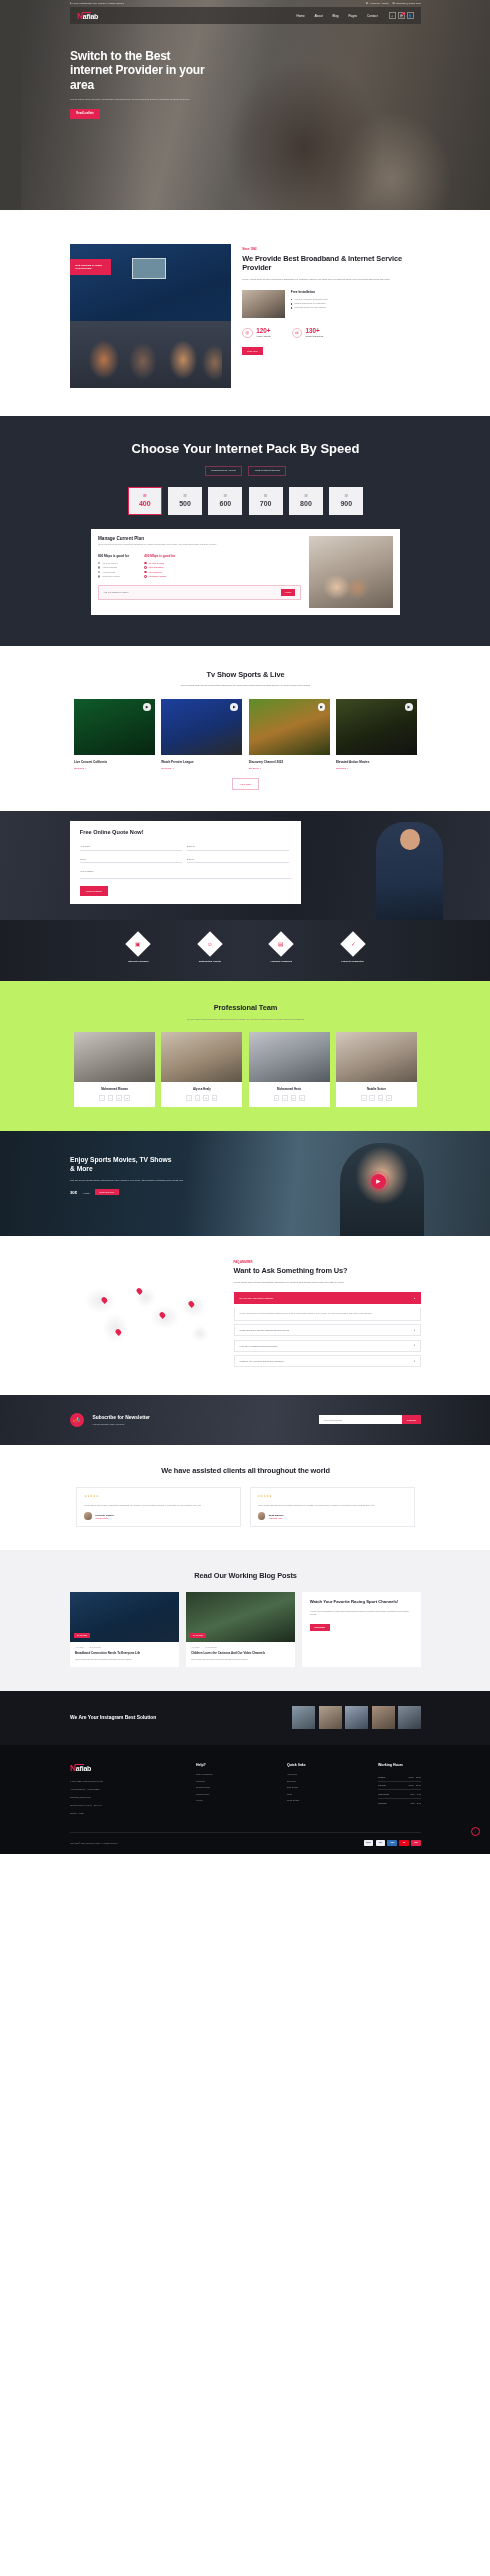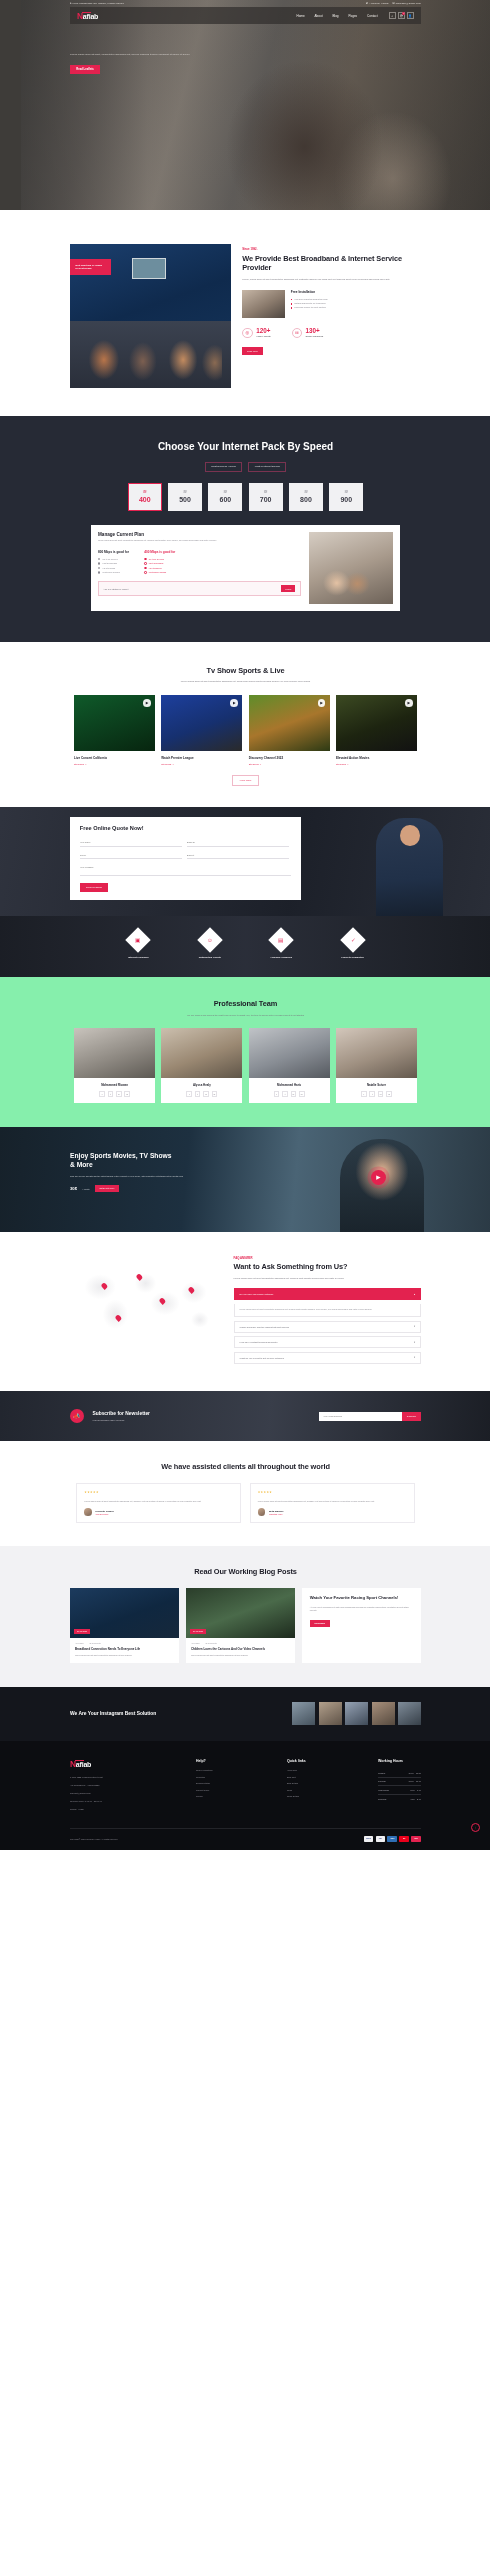--- a/index.html
+++ b/index.html
@@ -114,21 +114,21 @@
   .stat .ring{
     width:10.5px; height:10.5px; border:0.4px solid #f0b8c6; border-radius:50%;
     display:flex; align-items:center; justify-content:center; color:#e3224f; font-size:4.2px;
   }
   .stat .num{ font-size:6.3px; font-weight:700; color:#e3224f; line-height:1; }
   .stat .lbl{ font-size:2.4px; color:#3b3a44; margin-top:1.4px; }
   .btn-sm{ background:#e3224f; color:#fff; font-size:2.2px; padding:2.8px 4.9px; border:none; margin-top:9px; cursor:pointer; }
 
   
   .speed{ background:#262a35; padding:24px 0 31px; color:#fff; }
-  .speed h2{ text-align:center; font-size:10px; font-weight:700; line-height:1.32; }
+  .speed h2{ text-align:center; font-size:13px; font-weight:700; line-height:1.32; }
   .speed .tabs{ display:flex; gap:5.6px; justify-content:center; margin-top:8.4px; }
   .speed .tab{
     border:0.4px solid #7a3350; color:#e6e3e8; font-size:2.4px; padding:2.8px 5.6px; cursor:pointer;
     background:transparent;
   }
   .cards{ display:flex; gap:6.3px; justify-content:center; margin-top:10.5px; }
   .scard{
     width:34px; height:28px; background:#f1f1f3; display:flex; flex-direction:column;
     align-items:center; justify-content:center; gap:1.4px; cursor:pointer;
   }
@@ -226,21 +226,21 @@
   .drow{ position:relative; display:flex; justify-content:center; gap:29.4px; }
   .ditem{ width:42px; text-align:center; }
   .dia{
     width:18px; height:18px; background:#fff; margin:0 auto; transform:rotate(45deg);
     display:flex; align-items:center; justify-content:center;
   }
   .dia i{ transform:rotate(-45deg); font-style:normal; font-size:5.6px; color:#e3224f; }
   .ditem .dl{ margin-top:6.3px; font-size:2.4px; color:#f1eff2; font-weight:600; }
 
   
-  .team{ background:#86efac; padding:22.4px 0 24px; }
+  .team{ background:#bef264; padding:22.4px 0 24px; }
   .team h2{ text-align:center; }
   .team .lead{ text-align:center; width:175px; margin:4.2px auto 0; }
   .tgrid{ display:flex; gap:6.3px; justify-content:center; margin-top:11.2px; }
   .tcard{ width:81px; background:#fff; padding-bottom:5.6px; }
   .tphoto{ width:81px; height:50px; }
   .tp1{ background:linear-gradient(160deg,#c9c4bd,#8f8a83 55%,#5d5953); }
   .tp2{ background:linear-gradient(160deg,#cbbfae,#9a8872 55%,#5f5548); }
   .tp3{ background:linear-gradient(160deg,#c0c3c7,#888d94 55%,#55595f); }
   .tp4{ background:linear-gradient(160deg,#d3c7bb,#9e8f80 55%,#64594e); }
   .tcard h4{ font-size:2.9px; text-align:center; color:#1d1d27; margin-top:4.9px; font-weight:600; }
@@ -269,21 +269,21 @@
   .vprice .amt small{ font-size:2.1px; font-weight:400; color:#cfd4d8; }
   .vprice .tag{ background:#e3224f; color:#fff; font-size:2.1px; padding:2.1px 4.2px; }
   .vplay{
     position:absolute; right:105px; top:43px; z-index:5; width:15.4px; height:15.4px; border-radius:50%;
     background:#e3224f; color:#fff; display:flex; align-items:center; justify-content:center; font-size:5.6px;
     cursor:pointer; box-shadow:0 0 0 3.5px rgba(227,34,79,.25);
   }
 
   
   .faq{ background:#fff; padding:24px 0 24px; position:relative; }
-  .faq-grid{ display:flex; gap:12.6px; align-items:flex-start; }
+  .faq-grid{ display:flex; gap:12.6px; align-items:center; }
   .faq-map{ width:151px; height:91px; position:relative; }
   .faq-map .blob{
     position:absolute; inset:0;
     background:
       radial-gradient(ellipse 22.4px 18px at 20% 34%, #ececee, transparent 70%),
       radial-gradient(ellipse 18px 21px at 30% 64%, #ececee, transparent 70%),
       radial-gradient(ellipse 15.4px 14px at 50% 30%, #ececee, transparent 70%),
       radial-gradient(ellipse 21px 17px at 63% 52%, #ececee, transparent 70%),
       radial-gradient(ellipse 18px 15.4px at 82% 40%, #ececee, transparent 70%),
       radial-gradient(ellipse 12.6px 11.2px at 86% 70%, #ececee, transparent 70%);
@@ -433,20 +433,21 @@
       <div class="nav-icons">
         <div class="ic">⌕</div>
         <div class="ic">🛍
           <i class="badge" style="font-style:normal">0</i>
         </div>
         <div class="ic">👤</div>
       </div>
     </nav>
 
     <div class="hero-copy">
+      <h1>Switch to the Best internet Provider in your area</h1>
       <p>Lorem ipsum dolor sit amet, consectetur adipiscing elit, sed do eiusmod tempor incididunt ut labore et dolore</p>
       <button class="btn-pink">Read Leaflets</button>
     </div>
   </section>
 
   <section class="about sec">
     <div class="wrap about-grid">
       <div class="about-img">
         <div class="tv"></div>
         <div class="people"></div>

